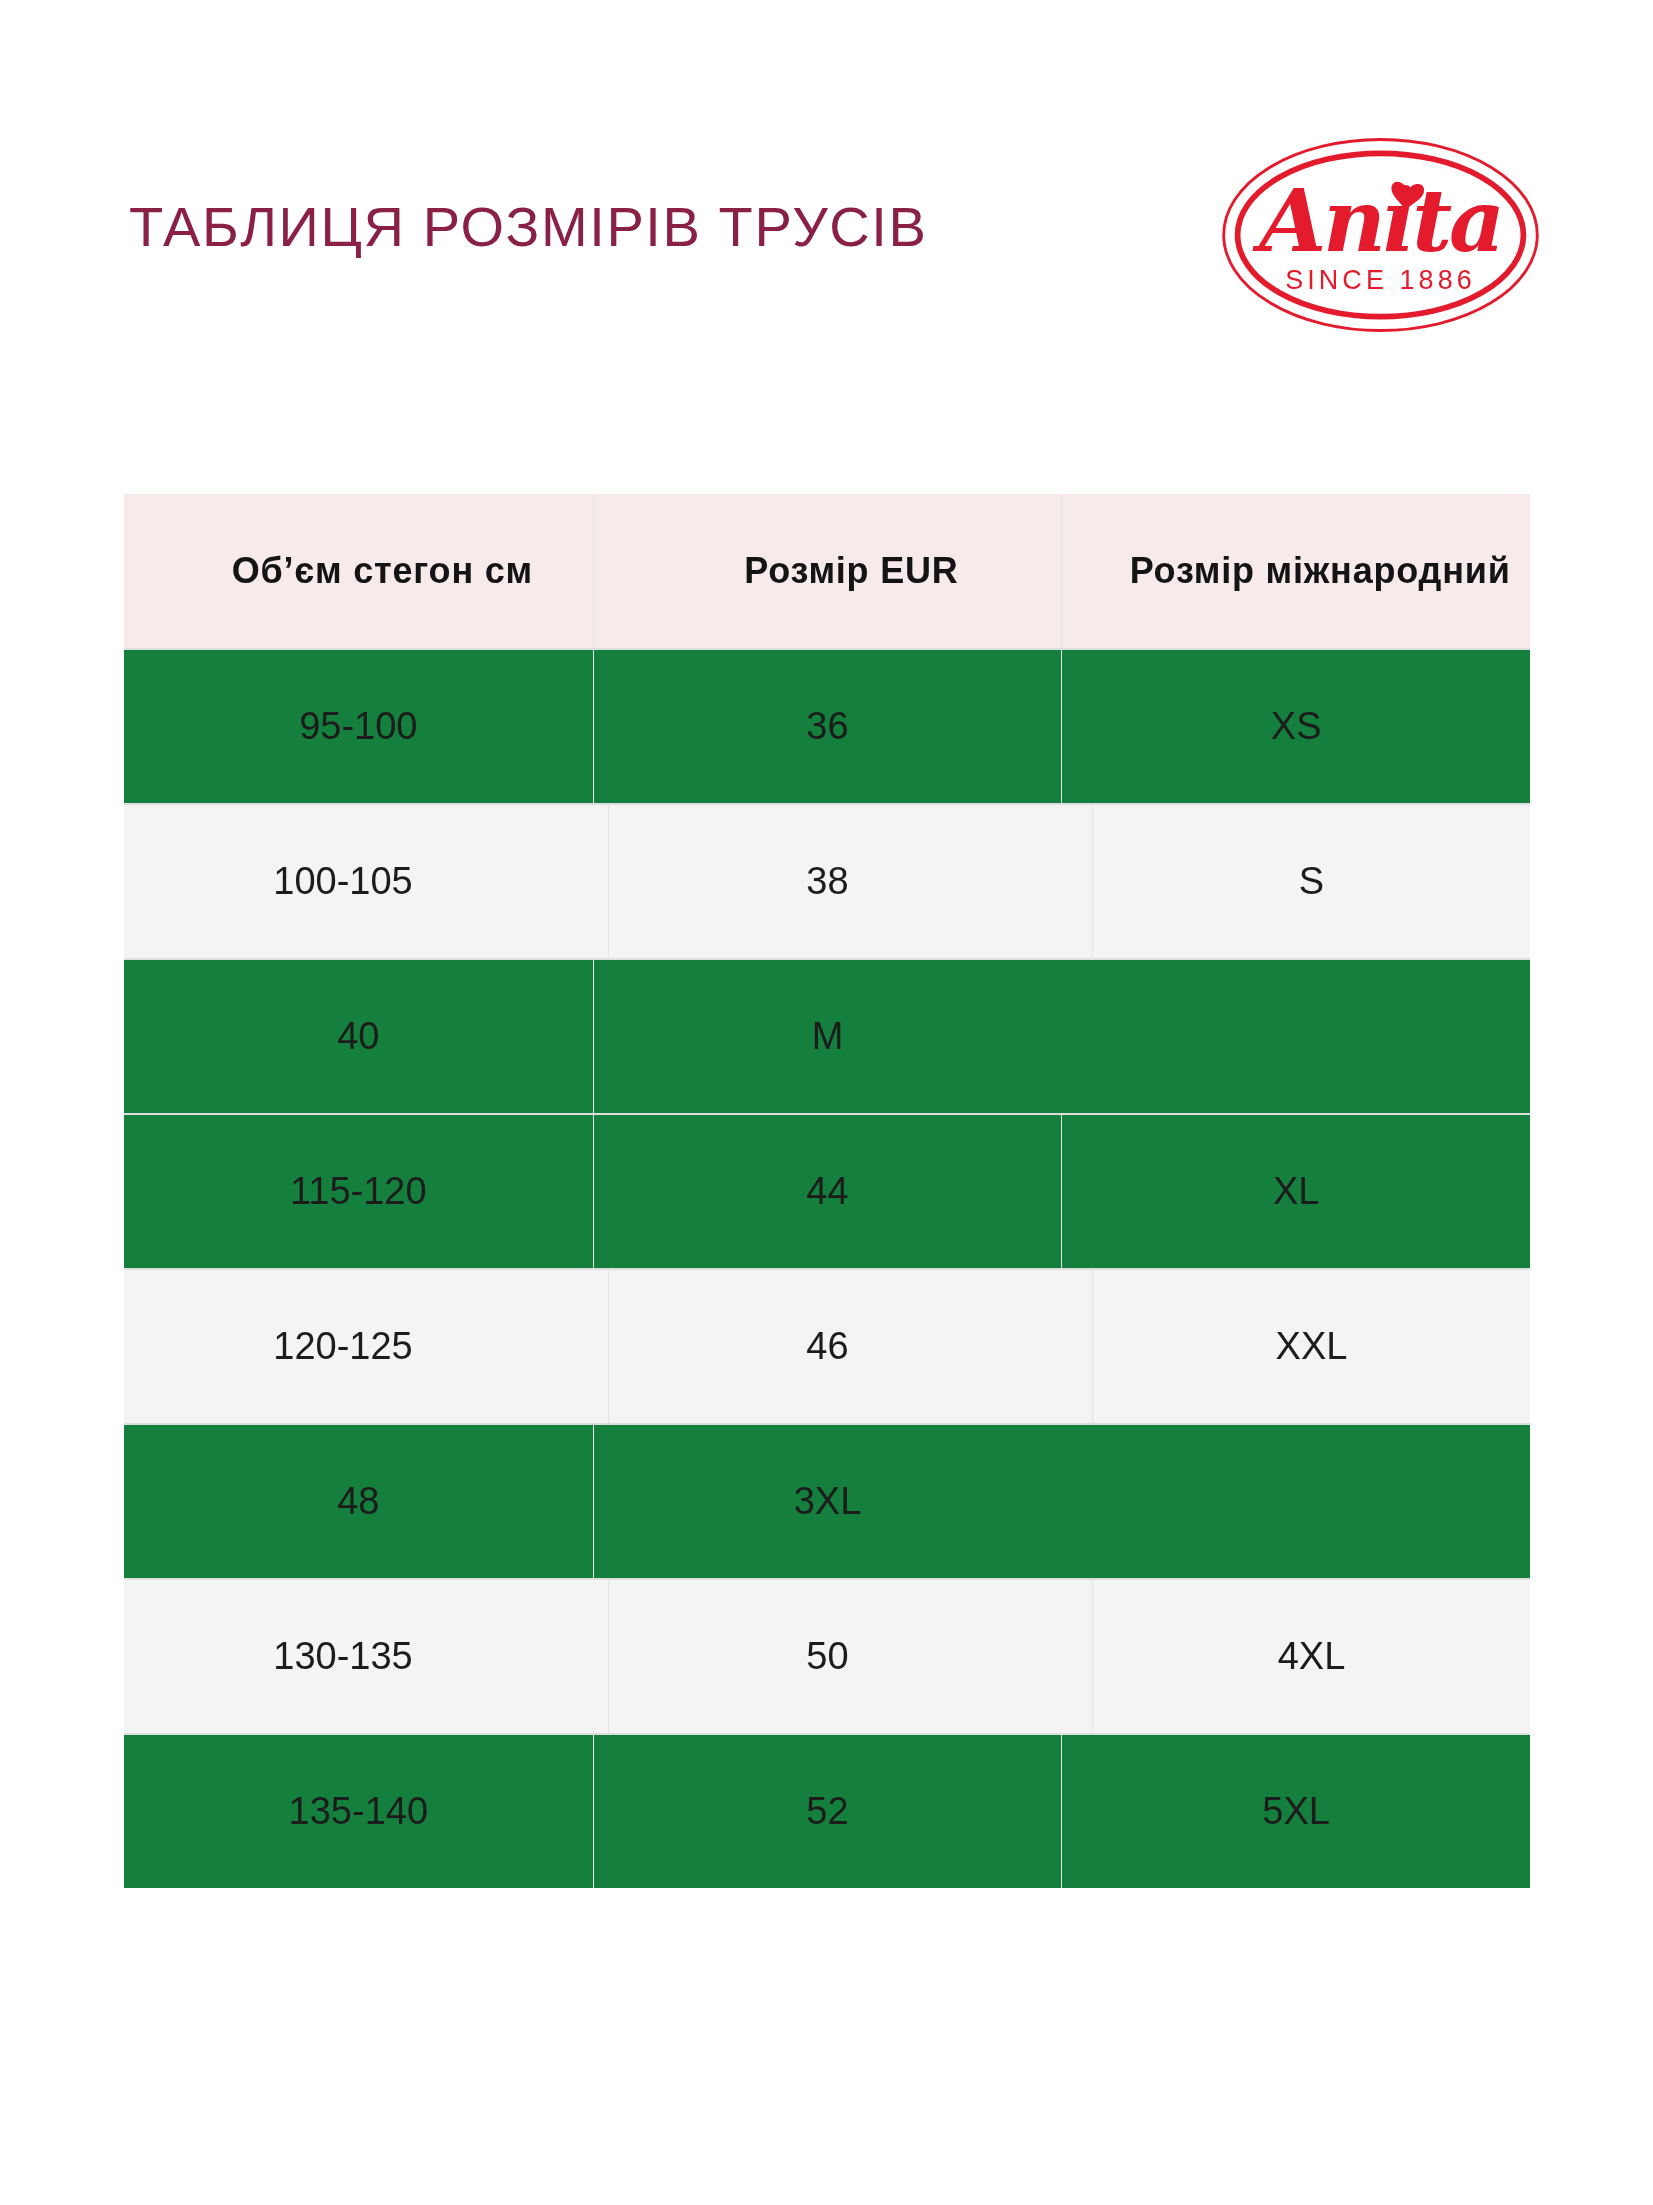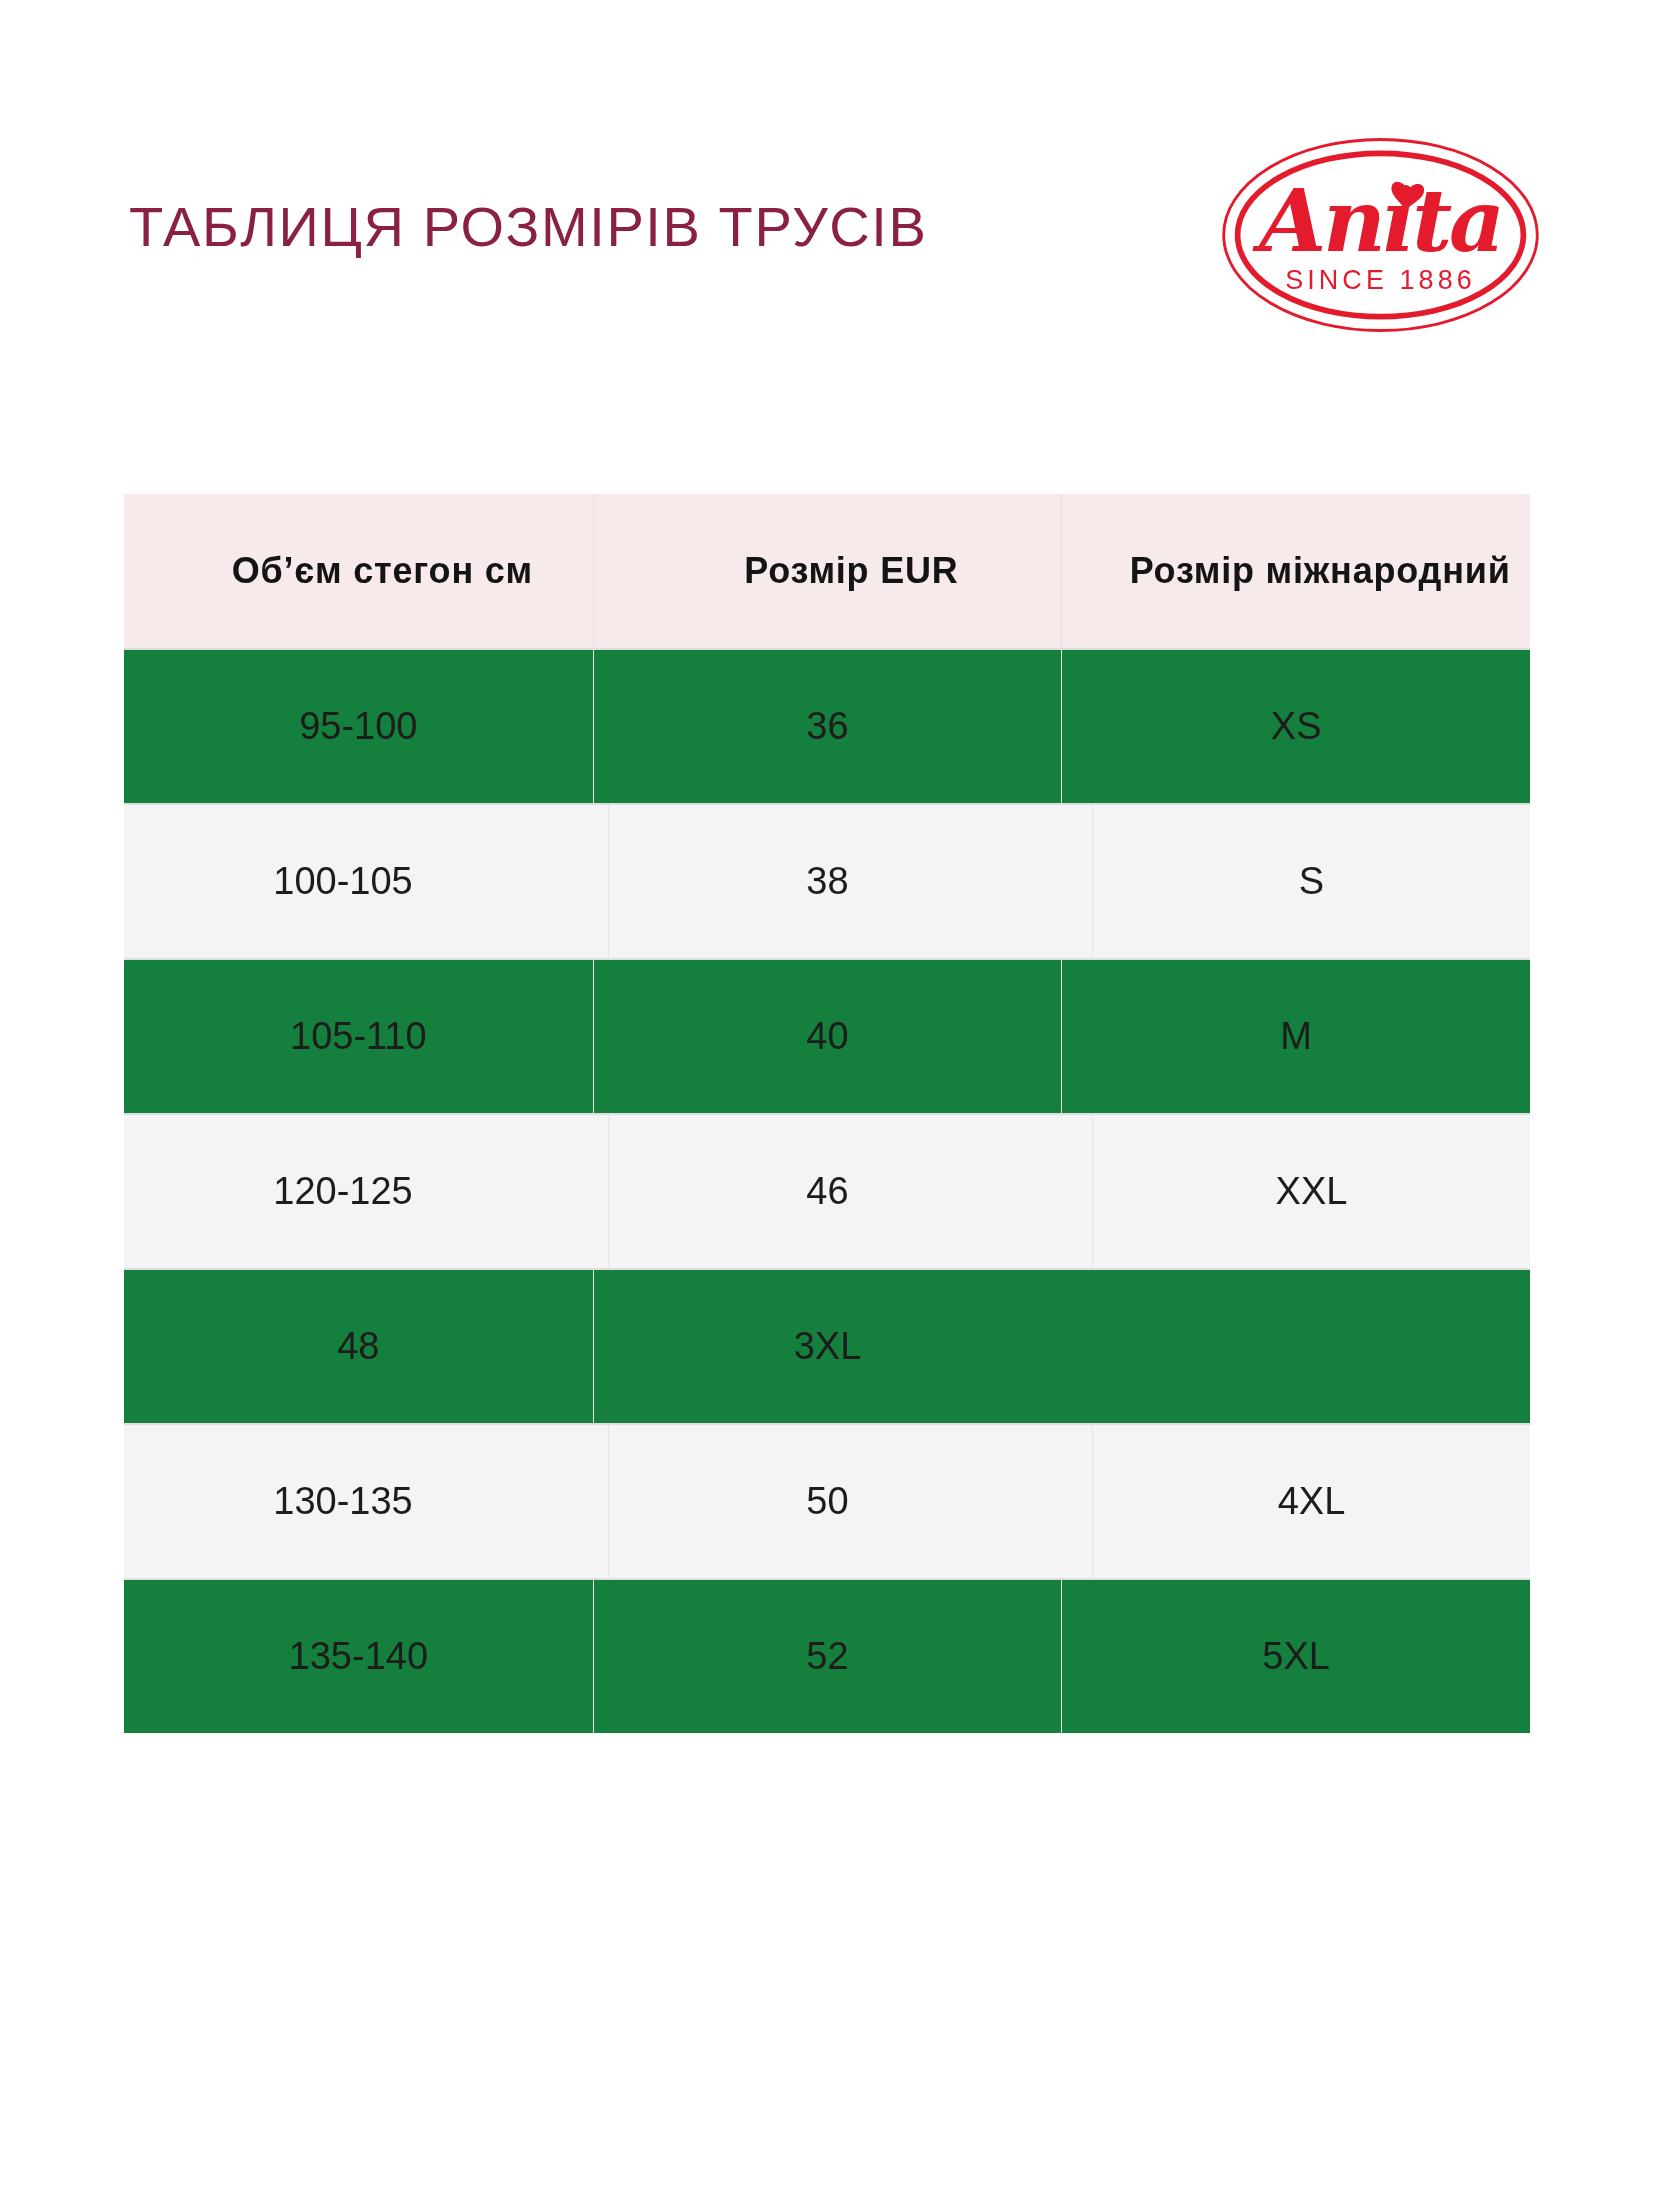--- a/index.html
+++ b/index.html
@@ -123,26 +123,30 @@
     <div class="cell">XS</div>
   </div>
 
   <div class="row data-row alt">
     <div class="cell">100-105</div>
     <div class="cell">38</div>
     <div class="cell">S</div>
   </div>
 
   <div class="row data-row">
-    <div class="cell">105-110</div>
     <div class="cell">40</div>
     <div class="cell">M</div>
   </div>
 
 
+  <div class="row data-row">
+    <div class="cell">115-120</div>
+    <div class="cell">44</div>
+    <div class="cell">XL</div>
+  </div>
 
   <div class="row data-row alt">
     <div class="cell">120-125</div>
     <div class="cell">46</div>
     <div class="cell">XXL</div>
   </div>
 
   <div class="row data-row">
     <div class="cell">48</div>
     <div class="cell">3XL</div>

